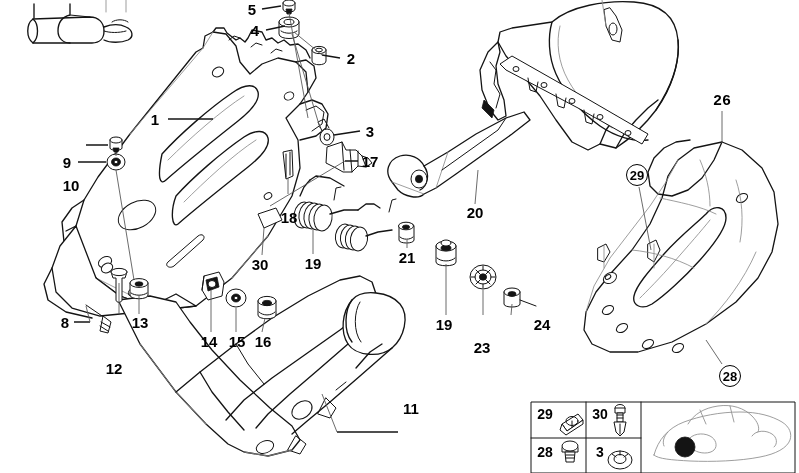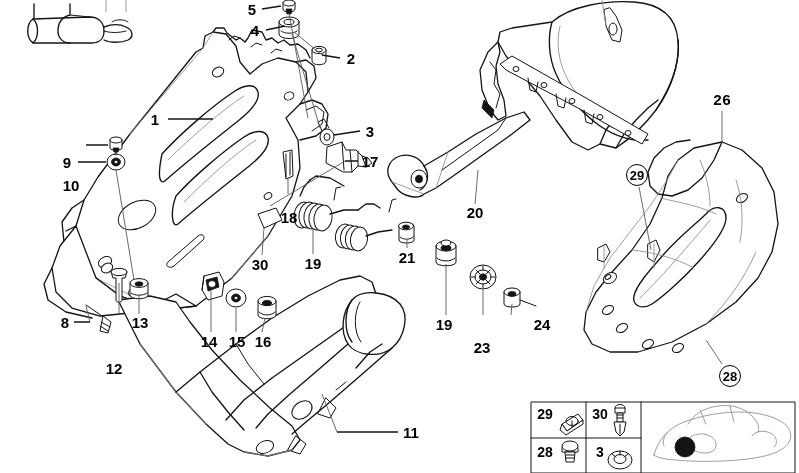--- a/index.html
+++ b/index.html
@@ -481,21 +481,21 @@
   </svg>
 
   <div class="callout" style="left:155px; top:119px;">1</div>
   <div class="callout" style="left:351px; top:58px;">2</div>
   <div class="callout" style="left:370px; top:131px;">3</div>
   <div class="callout" style="left:255px; top:30px;">4</div>
   <div class="callout" style="left:252px; top:9px;">5</div>
   <div class="callout" style="left:65px;  top:322px;">8</div>
   <div class="callout" style="left:67px;  top:162px;">9</div>
   <div class="callout" style="left:71px;  top:137px;margin-top:48px;">10</div>
-  <div class="callout" style="left:411px; top:432px;">11</div>
+  <div class="callout" style="left:411px; top:408px;">11</div>
   <div class="callout" style="left:114px; top:322px;margin-top:46px;">12</div>
   <div class="callout" style="left:140px; top:322px;">13</div>
   <div class="callout" style="left:209px; top:341px;">14</div>
   <div class="callout" style="left:237px; top:341px;">15</div>
   <div class="callout" style="left:263px; top:341px;">16</div>
   <div class="callout" style="left:370px; top:161px;">17</div>
   <div class="callout" style="left:289px; top:217px;">18</div>
   <div class="callout" style="left:313px; top:263px;">19</div>
   <div class="callout" style="left:475px; top:212px;">20</div>
   <div class="callout" style="left:407px; top:257px;">21</div>

